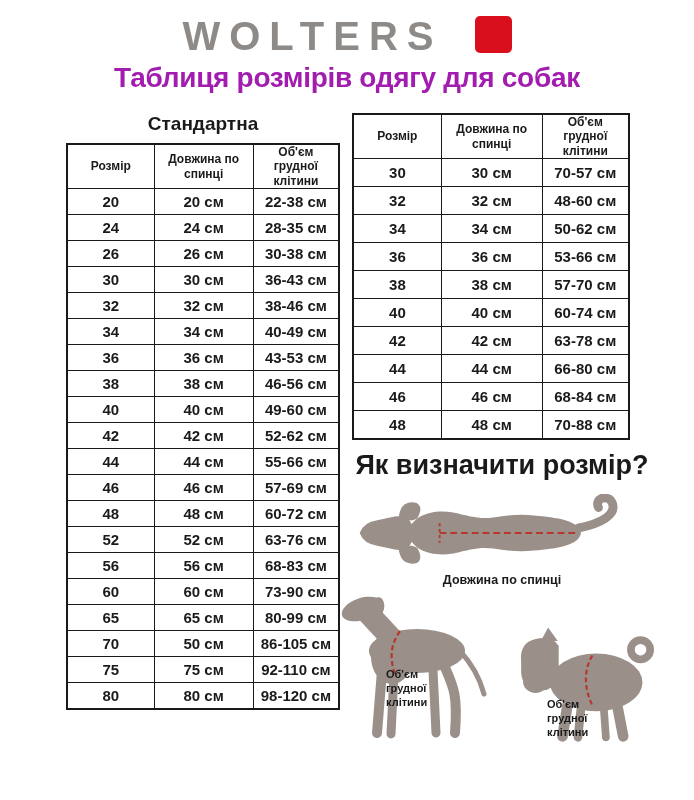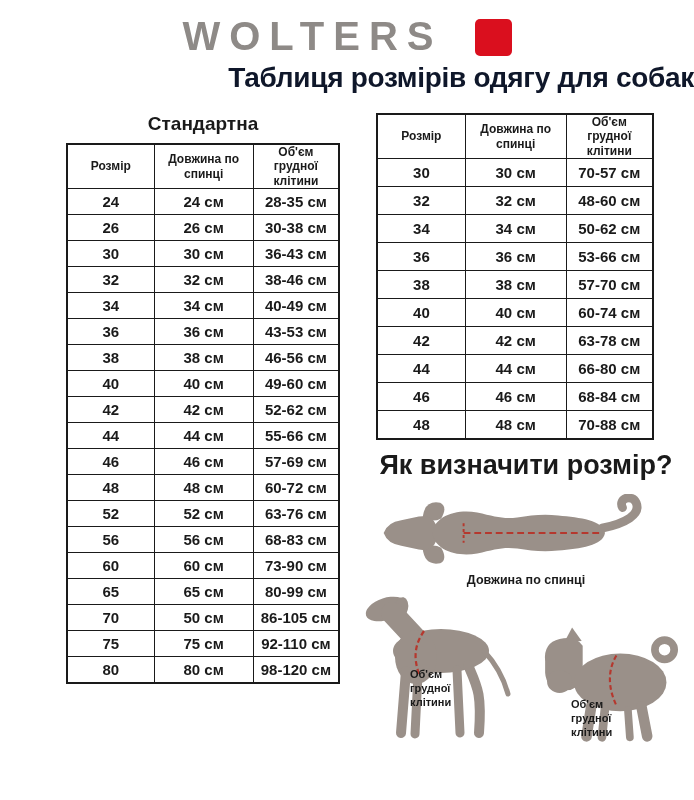--- a/index.html
+++ b/index.html
@@ -5,26 +5,26 @@
   :root{
     --accent:#da0f1e; --logo:#8e8a87; --silhouette:#9a9089; --dash:#b5382e; --text:#1a1a1a;
   }
   *{margin:0;padding:0;box-sizing:border-box;}
   html,body{background:#fff;}
   .page{
     width:694px;height:800px;background:#fff;position:relative;overflow:hidden;
     font-family:"Liberation Sans",sans-serif;color:var(--text);
   }
   
-  .logo-row{display:flex;justify-content:center;align-items:flex-end;gap:32px;padding-top:16px;}
+  .logo-row{display:flex;justify-content:center;align-items:flex-start;gap:32px;padding-top:16px;}
   .logo-text{font-size:40px;font-weight:bold;color:var(--logo);letter-spacing:9px;line-height:1;}
   .logo-square{width:37px;height:37px;background:var(--accent);border-radius:5px;}
-  .page-title{text-align:right;font-size:28px;font-weight:bold;color:#0f172a;margin-top:6px;letter-spacing:-0.3px;}
+  .page-title{text-align:center;font-size:28px;font-weight:bold;color:#a21caf;margin-top:6px;letter-spacing:-0.3px;}
   
-  .content{display:flex;gap:36px;padding:19px 0 0 66px;}
+  .content{display:flex;gap:12px;padding:19px 0 0 66px;}
   .col-left{width:274px;}
   .col-right{width:278px;}
   .table-caption{text-align:center;font-size:19px;font-weight:bold;margin-bottom:8px;}
   table{border-collapse:collapse;width:100%;border:2px solid var(--text);}
   th,td{border:1px solid var(--text);text-align:center;font-weight:bold;color:var(--text);padding:0 2px;}
   th{font-size:12px;line-height:1.2;height:34px;}
   th:nth-child(1),td:nth-child(1){width:32%;}
   th:nth-child(2),td:nth-child(2){width:36.5%;}
   th:nth-child(3),td:nth-child(3){width:31.5%;}
   .table-standard td{font-size:15px;height:26px;}
@@ -61,20 +61,25 @@
       <table class="table-standard">
           <thead>
             <tr>
               <th>Розмір</th>
               <th>Довжина по спинці</th>
               <th>Об'єм грудної клітини</th>
             </tr>
           </thead>
           <tbody>
             <tr>
+              <td>20</td>
+              <td>20 см</td>
+              <td>22-38 см</td>
+            </tr>
+            <tr>
               <td>24</td>
               <td>24 см</td>
               <td>28-35 см</td>
             </tr>
             <tr>
               <td>26</td>
               <td>26 см</td>
               <td>30-38 см</td>
             </tr>
             <tr>

